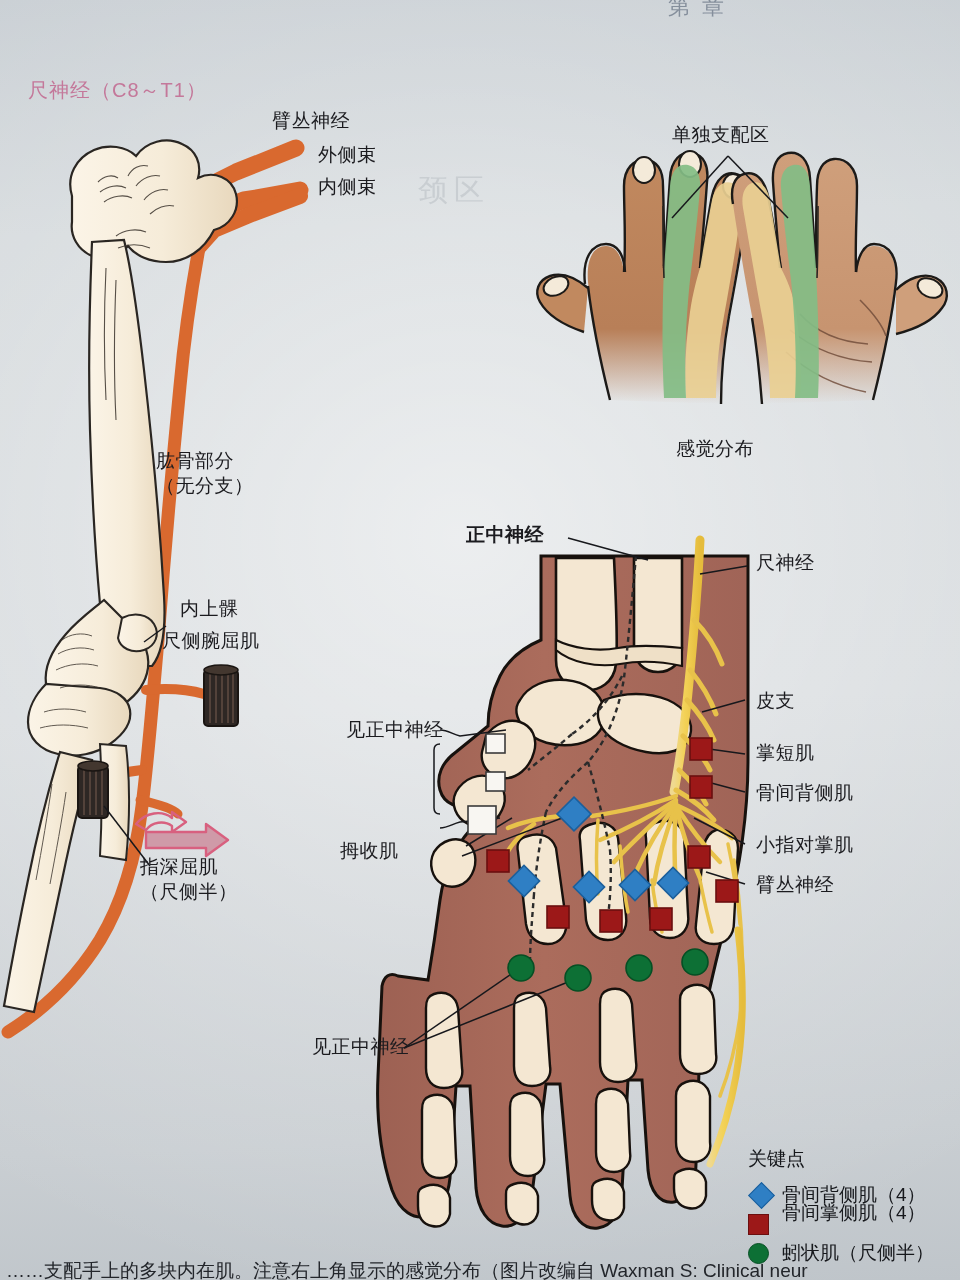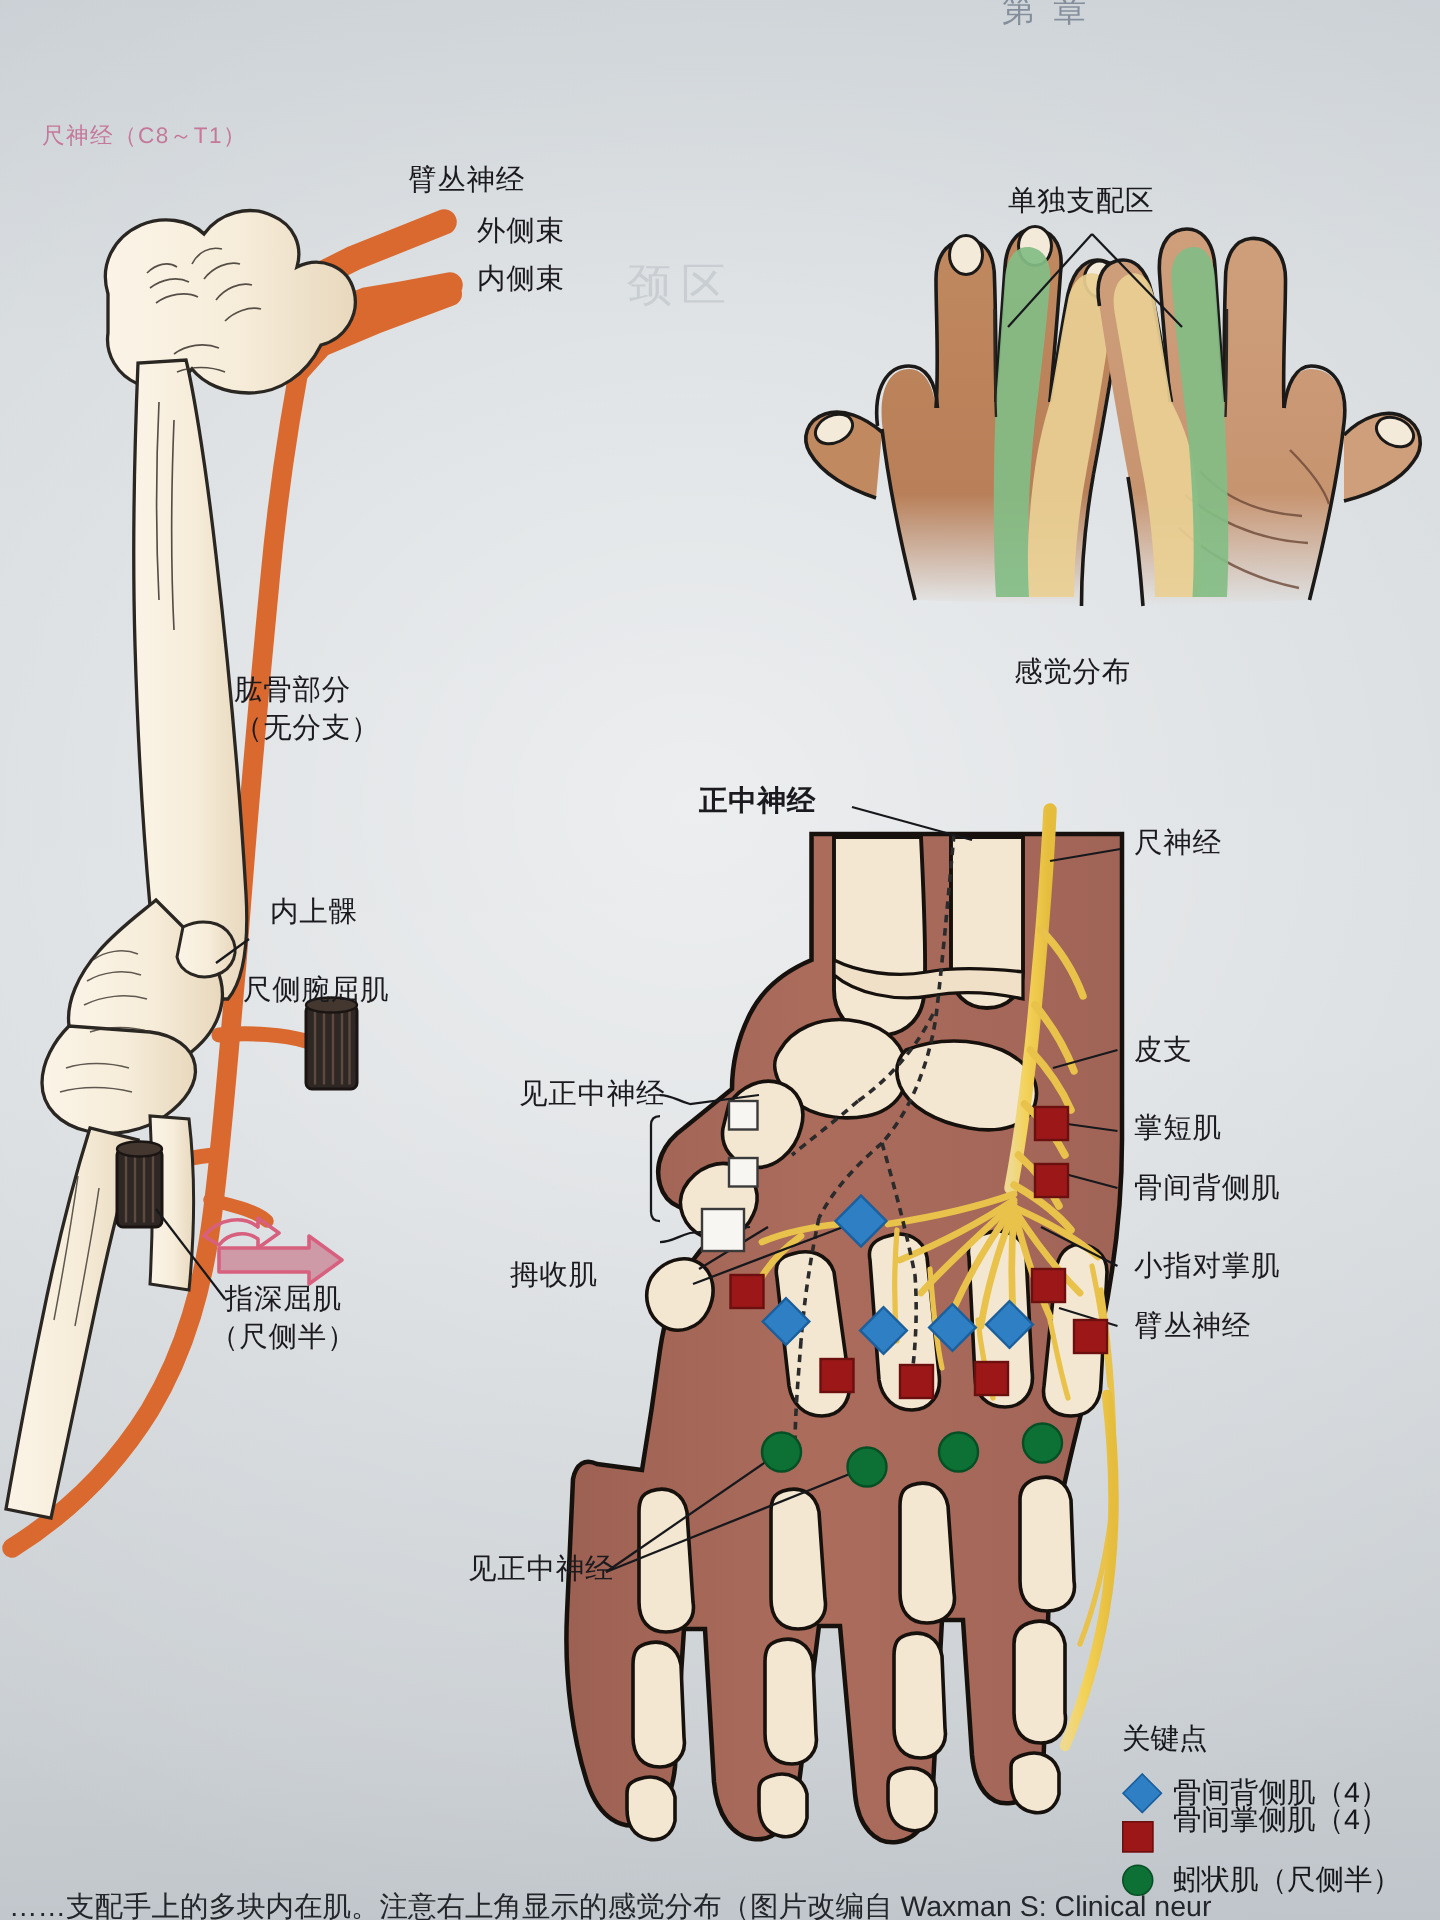--- a/index.html
+++ b/index.html
@@ -26,21 +26,21 @@
   .mk{position:absolute;}
   .mk.dia{transform:rotate(45deg);}
 </style>
 </head>
 <body>
 <div id="page"></div>
 
 <div class="ghost" style="left:418px;top:170px;">颈区</div>
 <div class="hdr">第 章</div>
 
-<div class="lbl" style="left:28px;top:78px;font-size:15px;color:#c4789a;letter-spacing:1px;">尺神经（C8～T1）</div>
+<div class="lbl" style="left:28px;top:78px;font-size:20px;color:#c4789a;letter-spacing:1px;">尺神经（C8～T1）</div>
 
 <svg width="960" height="1280" viewBox="0 0 960 1280">
   <defs>
     <linearGradient id="boneg" x1="0" y1="0" x2="1" y2="0">
       <stop offset="0%" stop-color="#fbf4e7"></stop>
         <stop offset="55%" stop-color="#f6ecd9"></stop>
         <stop offset="100%" stop-color="#e8d8bd"></stop>
     </linearGradient>
     <linearGradient id="handg" x1="0" y1="0" x2="1" y2="0">
       <stop offset="0%" stop-color="#9d6153"></stop>
@@ -385,22 +385,22 @@
     </g>
   </g>
 </svg>
 
 <div class="lbl" style="left:272px;top:108px;">臂丛神经</div>
 <div class="lbl" style="left:318px;top:142px;">外侧束</div>
 <div class="lbl" style="left:318px;top:174px;">内侧束</div>
 <div class="lbl" style="left:156px;top:448px;">肱骨部分
 （无分支）</div>
 <div class="lbl" style="left:180px;top:596px;">内上髁</div>
-<div class="lbl" style="left:162px;top:648px;text-align:center;">尺侧腕屈肌</div>
-<div class="lbl" style="left:140px;top:854px;text-align:center;">指深屈肌
+<div class="lbl" style="left:162px;top:628px;text-align:center;">尺侧腕屈肌</div>
+<div class="lbl" style="left:140px;top:854px;">指深屈肌
 （尺侧半）</div>
 
 <div class="lbl" style="left:672px;top:122px;">单独支配区</div>
 <div class="lbl" style="left:676px;top:436px;">感觉分布</div>
 
 <div class="lbl" style="left:466px;top:522px;font-weight:bold;">正中神经</div>
 <div class="lbl" style="left:346px;top:717px;">见正中神经</div>
 <div class="lbl" style="left:340px;top:838px;">拇收肌</div>
 <div class="lbl" style="left:312px;top:1034px;">见正中神经</div>
 

